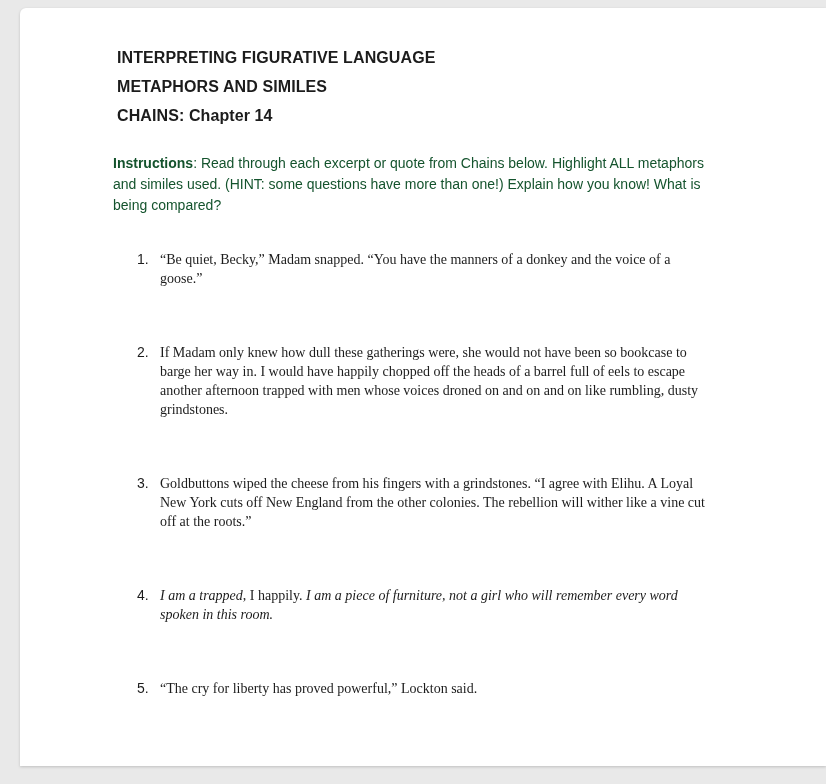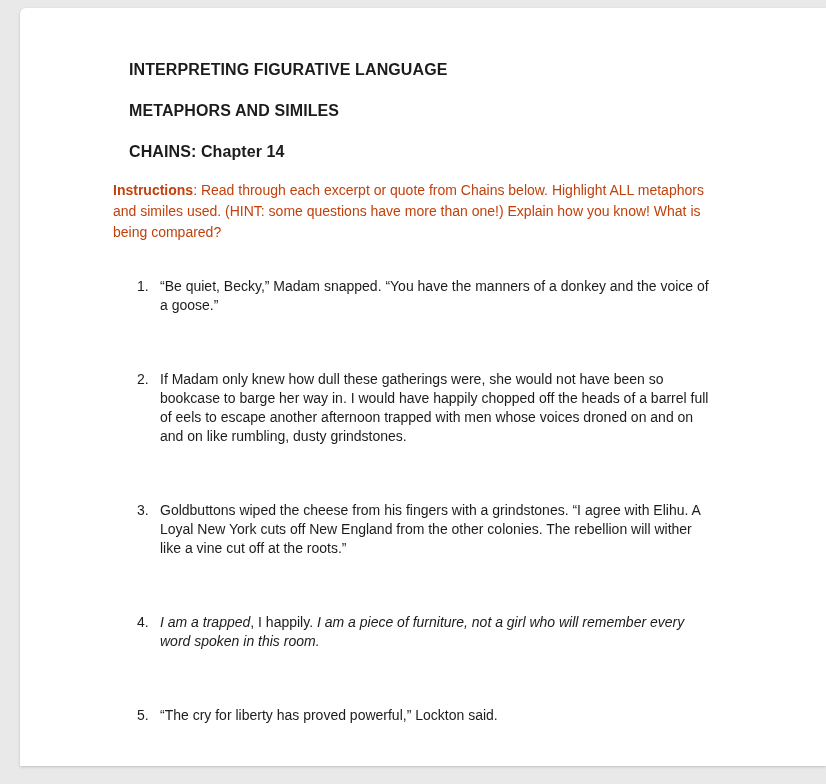--- a/index.html
+++ b/index.html
@@ -24,32 +24,32 @@
     width: 806px;
     height: 758px;
     background: #ffffff;
     border-radius: 6px 0 0 0;
     box-shadow: 0 1px 3px rgba(0,0,0,0.18);
     box-sizing: border-box;
     padding: 33px 113px 30px 93px;
     color: #1c1c1c;
   }
   .title-block h1 {
-    margin: 16px;
+    margin: 4px;
     font-size: 16px;
     line-height: 25px;
     font-weight: bold;
     color: #1c1c1c;
     letter-spacing: 0.1px;
   }
   .instructions {
-    margin-top: 5px;
+    margin-top: 25px;
     font-size: 14px;
     line-height: 21px;
-    color: #c2410c;
+    color: #14532d;
   }
   .instructions .bold { font-weight: bold; }
   .quote-list {
     margin-top: 34px;
   }
   .item {
     display: flex;
     align-items: flex-start;
     padding-left: 24px;
     margin-bottom: 55px;
@@ -57,20 +57,21 @@
     line-height: 19px;
     color: #1c1c1c;
   }
   .item:last-child { margin-bottom: 0; }
   .item .num {
     flex: 0 0 23px;
     width: 23px;
   }
   .item .txt {
     flex: 1 1 auto;
+    font-family: Liberation Serif, serif;
   }
   .it { font-style: italic; }
 </style>
 </head>
 <body>
 
 <div class="viewer">
   <div class="page">
 
     <div class="title-block">

